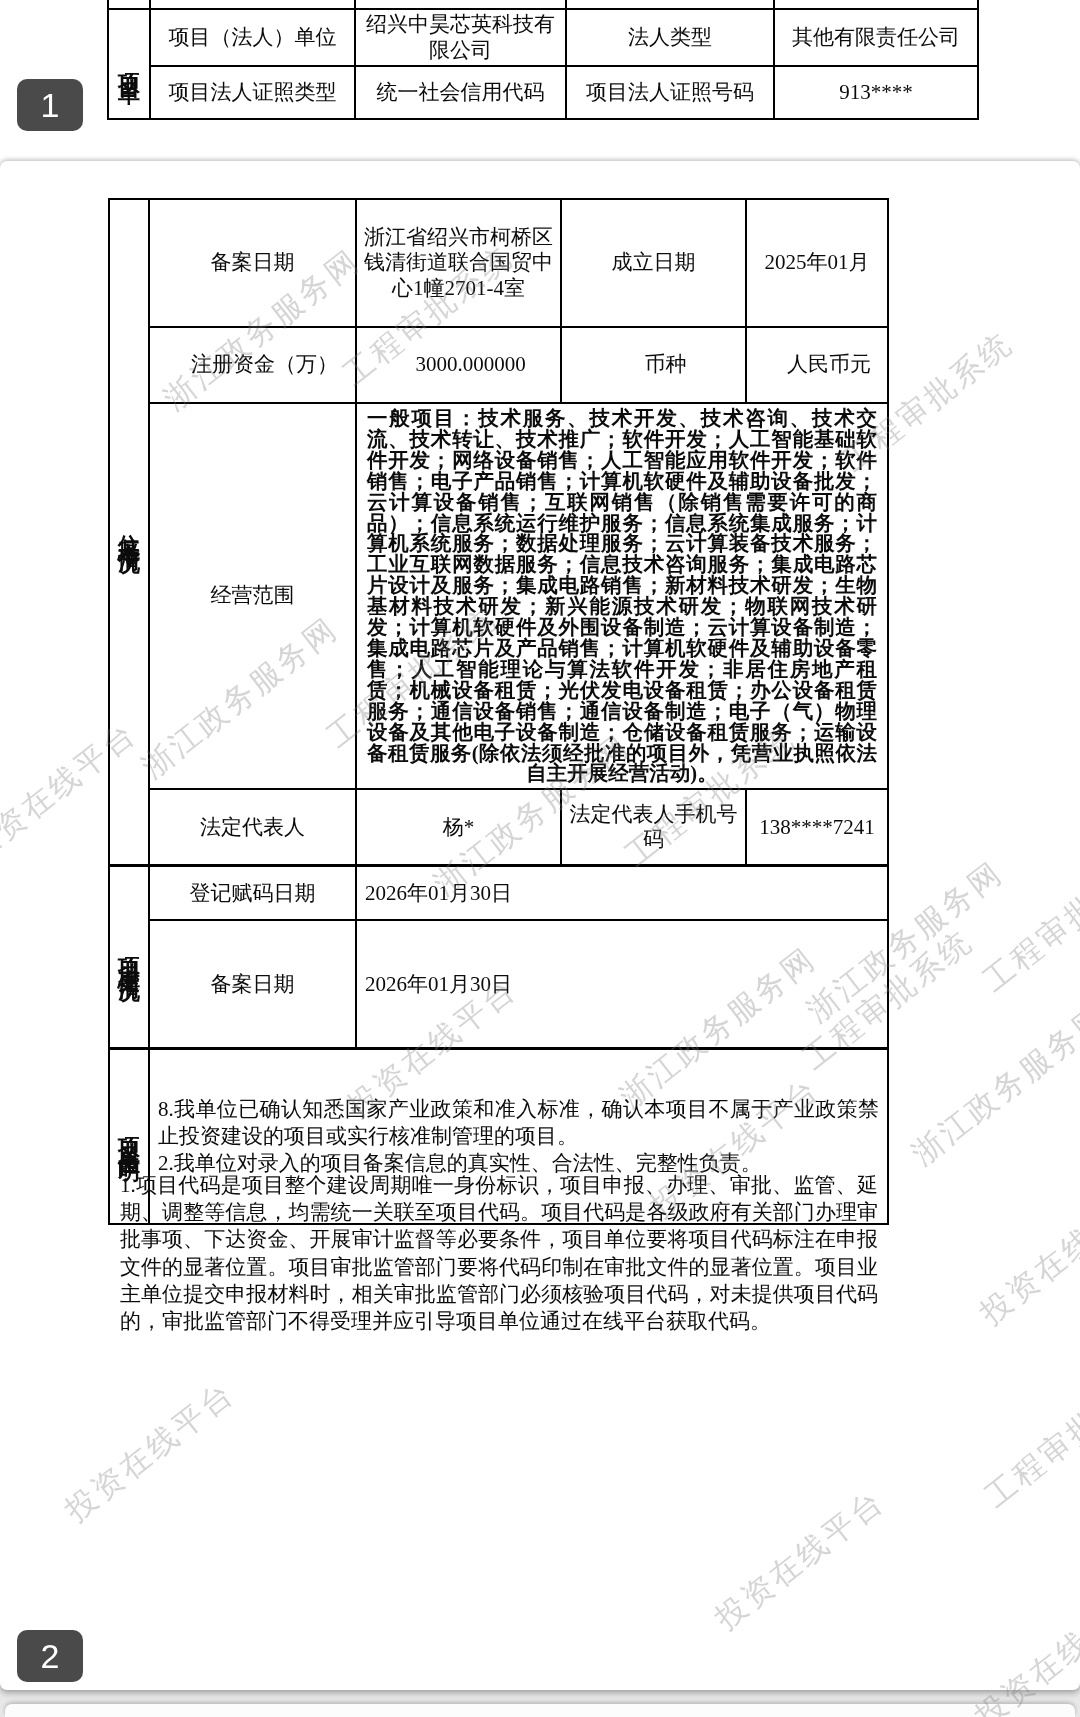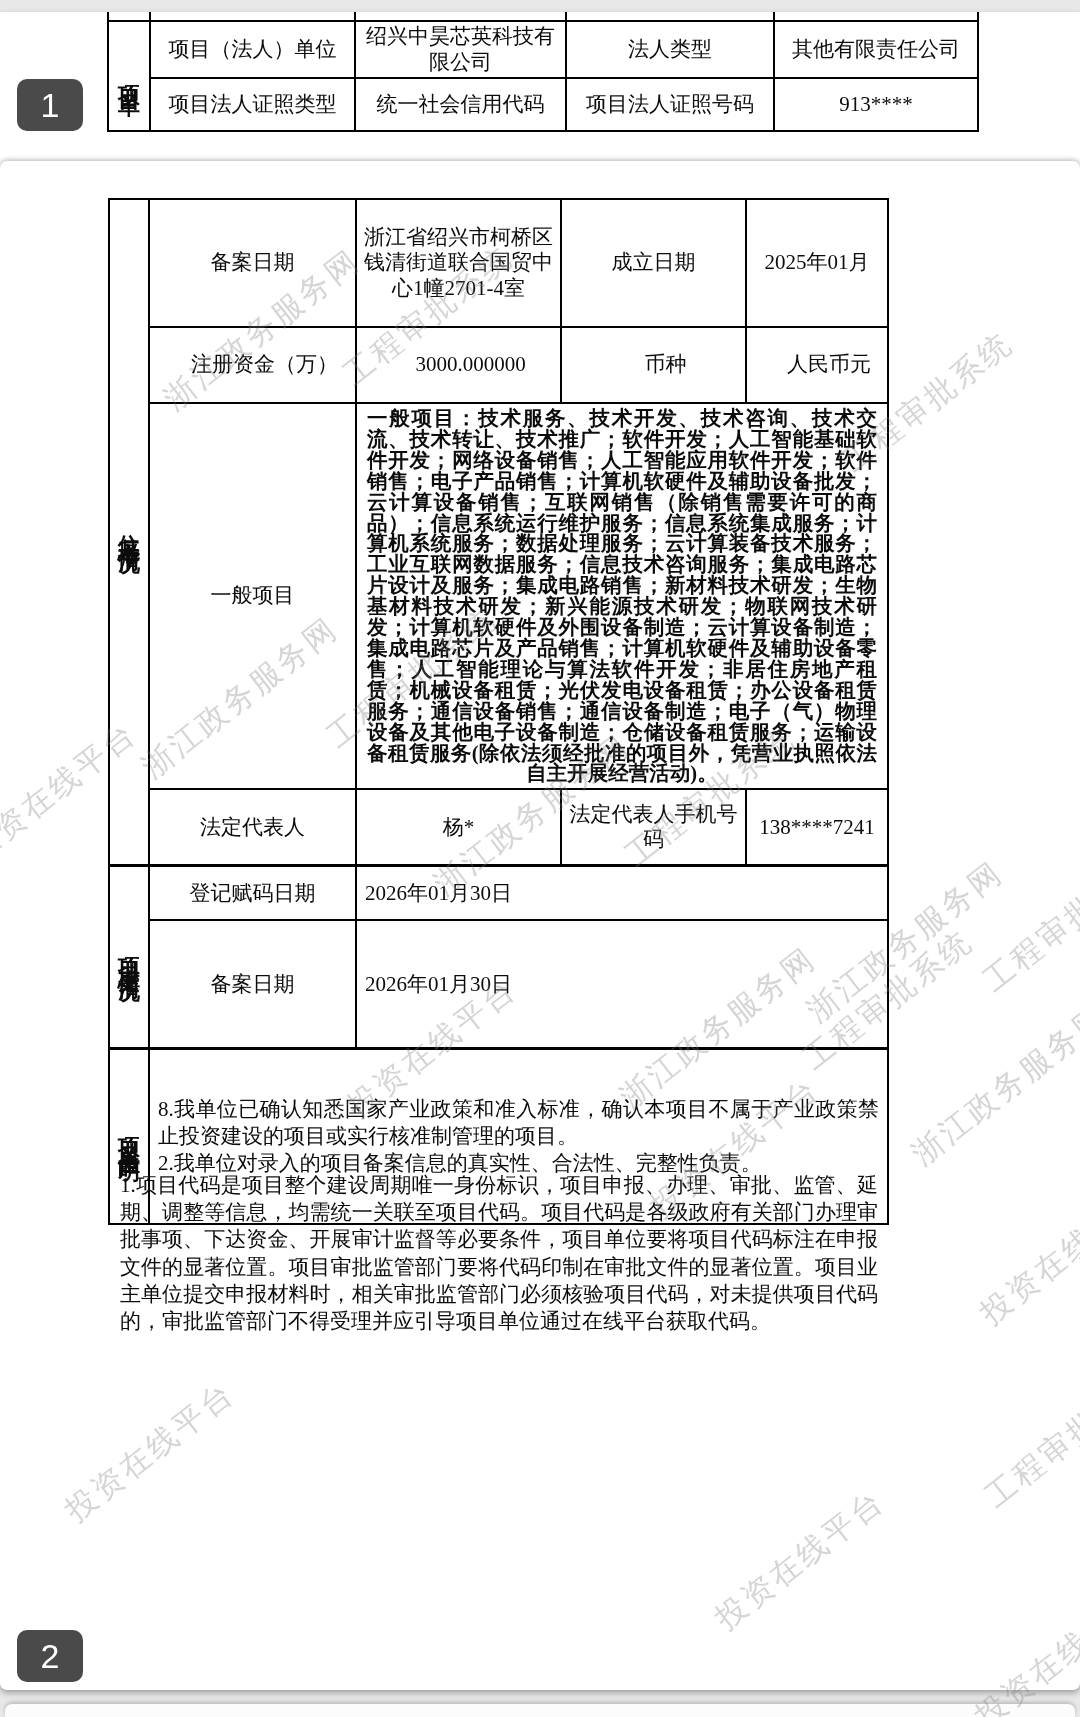--- a/index.html
+++ b/index.html
@@ -1,19 +1,19 @@
 <!DOCTYPE html>
 <html><head>
 <meta charset="utf-8">
 <style>
   html,body{margin:0;padding:0;background:#e8e8e8;}
   .canvas{position:relative;width:1080px;height:1717px;overflow:hidden;background:#e8e8e8;
           font-family:"Liberation Serif","DejaVu Serif",serif;color:#0c0c0c;}
   .page{position:absolute;left:0;width:1080px;background:#ffffff;}
-  .page1{top:12px;height:177px;border-radius:0 0 7px 7px;box-shadow:0 3px 6px rgba(0,0,0,.30);}
+  .page1{top:0;height:177px;border-radius:0 0 7px 7px;box-shadow:0 3px 6px rgba(0,0,0,.30);}
   .page2{top:161px;height:1529px;border-radius:7px;box-shadow:0 -2px 4px rgba(0,0,0,.18),0 3px 6px rgba(0,0,0,.30);}
   .page-next{top:1704px;left:5px;width:1070px;height:13px;background:#fcfcfc;
              border-radius:7px 7px 0 0;box-shadow:0 -2px 4px rgba(0,0,0,.2);}
   .badge{position:absolute;left:17px;width:66px;height:52px;background:#4a4a4a;border-radius:10px;
          color:#fff;font-family:"Liberation Sans",sans-serif;font-size:34px;
          display:flex;align-items:center;justify-content:center;z-index:9;}
   .badge1{top:79px;}
   .badge2{top:1630px;}
   table{border-collapse:collapse;table-layout:fixed;}
   td{border:2px solid #000;text-align:center;vertical-align:middle;
@@ -96,21 +96,21 @@
       <td>成立日期</td>
       <td>2025年01月</td>
     </tr>
     <tr class="r2">
       <td>注册资金（万）</td>
       <td>3000.000000</td>
       <td>币种</td>
       <td>人民币元</td>
     </tr>
     <tr class="r3">
-      <td>一般项目</td>
+      <td>经营范围</td>
       <td colspan="3" class="scope">一般项目：技术服务、技术开发、技术咨询、技术交流、技术转让、技术推广；软件开发；人工智能基础软件开发；网络设备销售；人工智能应用软件开发；软件销售；电子产品销售；计算机软硬件及辅助设备批发；云计算设备销售；互联网销售（除销售需要许可的商品）；信息系统运行维护服务；信息系统集成服务；计算机系统服务；数据处理服务；云计算装备技术服务；工业互联网数据服务；信息技术咨询服务；集成电路芯片设计及服务；集成电路销售；新材料技术研发；生物基材料技术研发；新兴能源技术研发；物联网技术研发；计算机软硬件及外围设备制造；云计算设备制造；集成电路芯片及产品销售；计算机软硬件及辅助设备零售；人工智能理论与算法软件开发；非居住房地产租赁；机械设备租赁；光伏发电设备租赁；办公设备租赁服务；通信设备销售；通信设备制造；电子（气）物理设备及其他电子设备制造；仓储设备租赁服务；运输设备租赁服务(除依法须经批准的项目外，凭营业执照依法自主开展经营活动)。</td>
     </tr>
     <tr class="r4">
       <td>法定代表人</td>
       <td>杨*</td>
       <td>法定代表人手机号码</td>
       <td>138****7241</td>
     </tr>
     <tr class="r5 sep">
       <td rowspan="2"><span class="vhead">项目变更情况</span></td>

